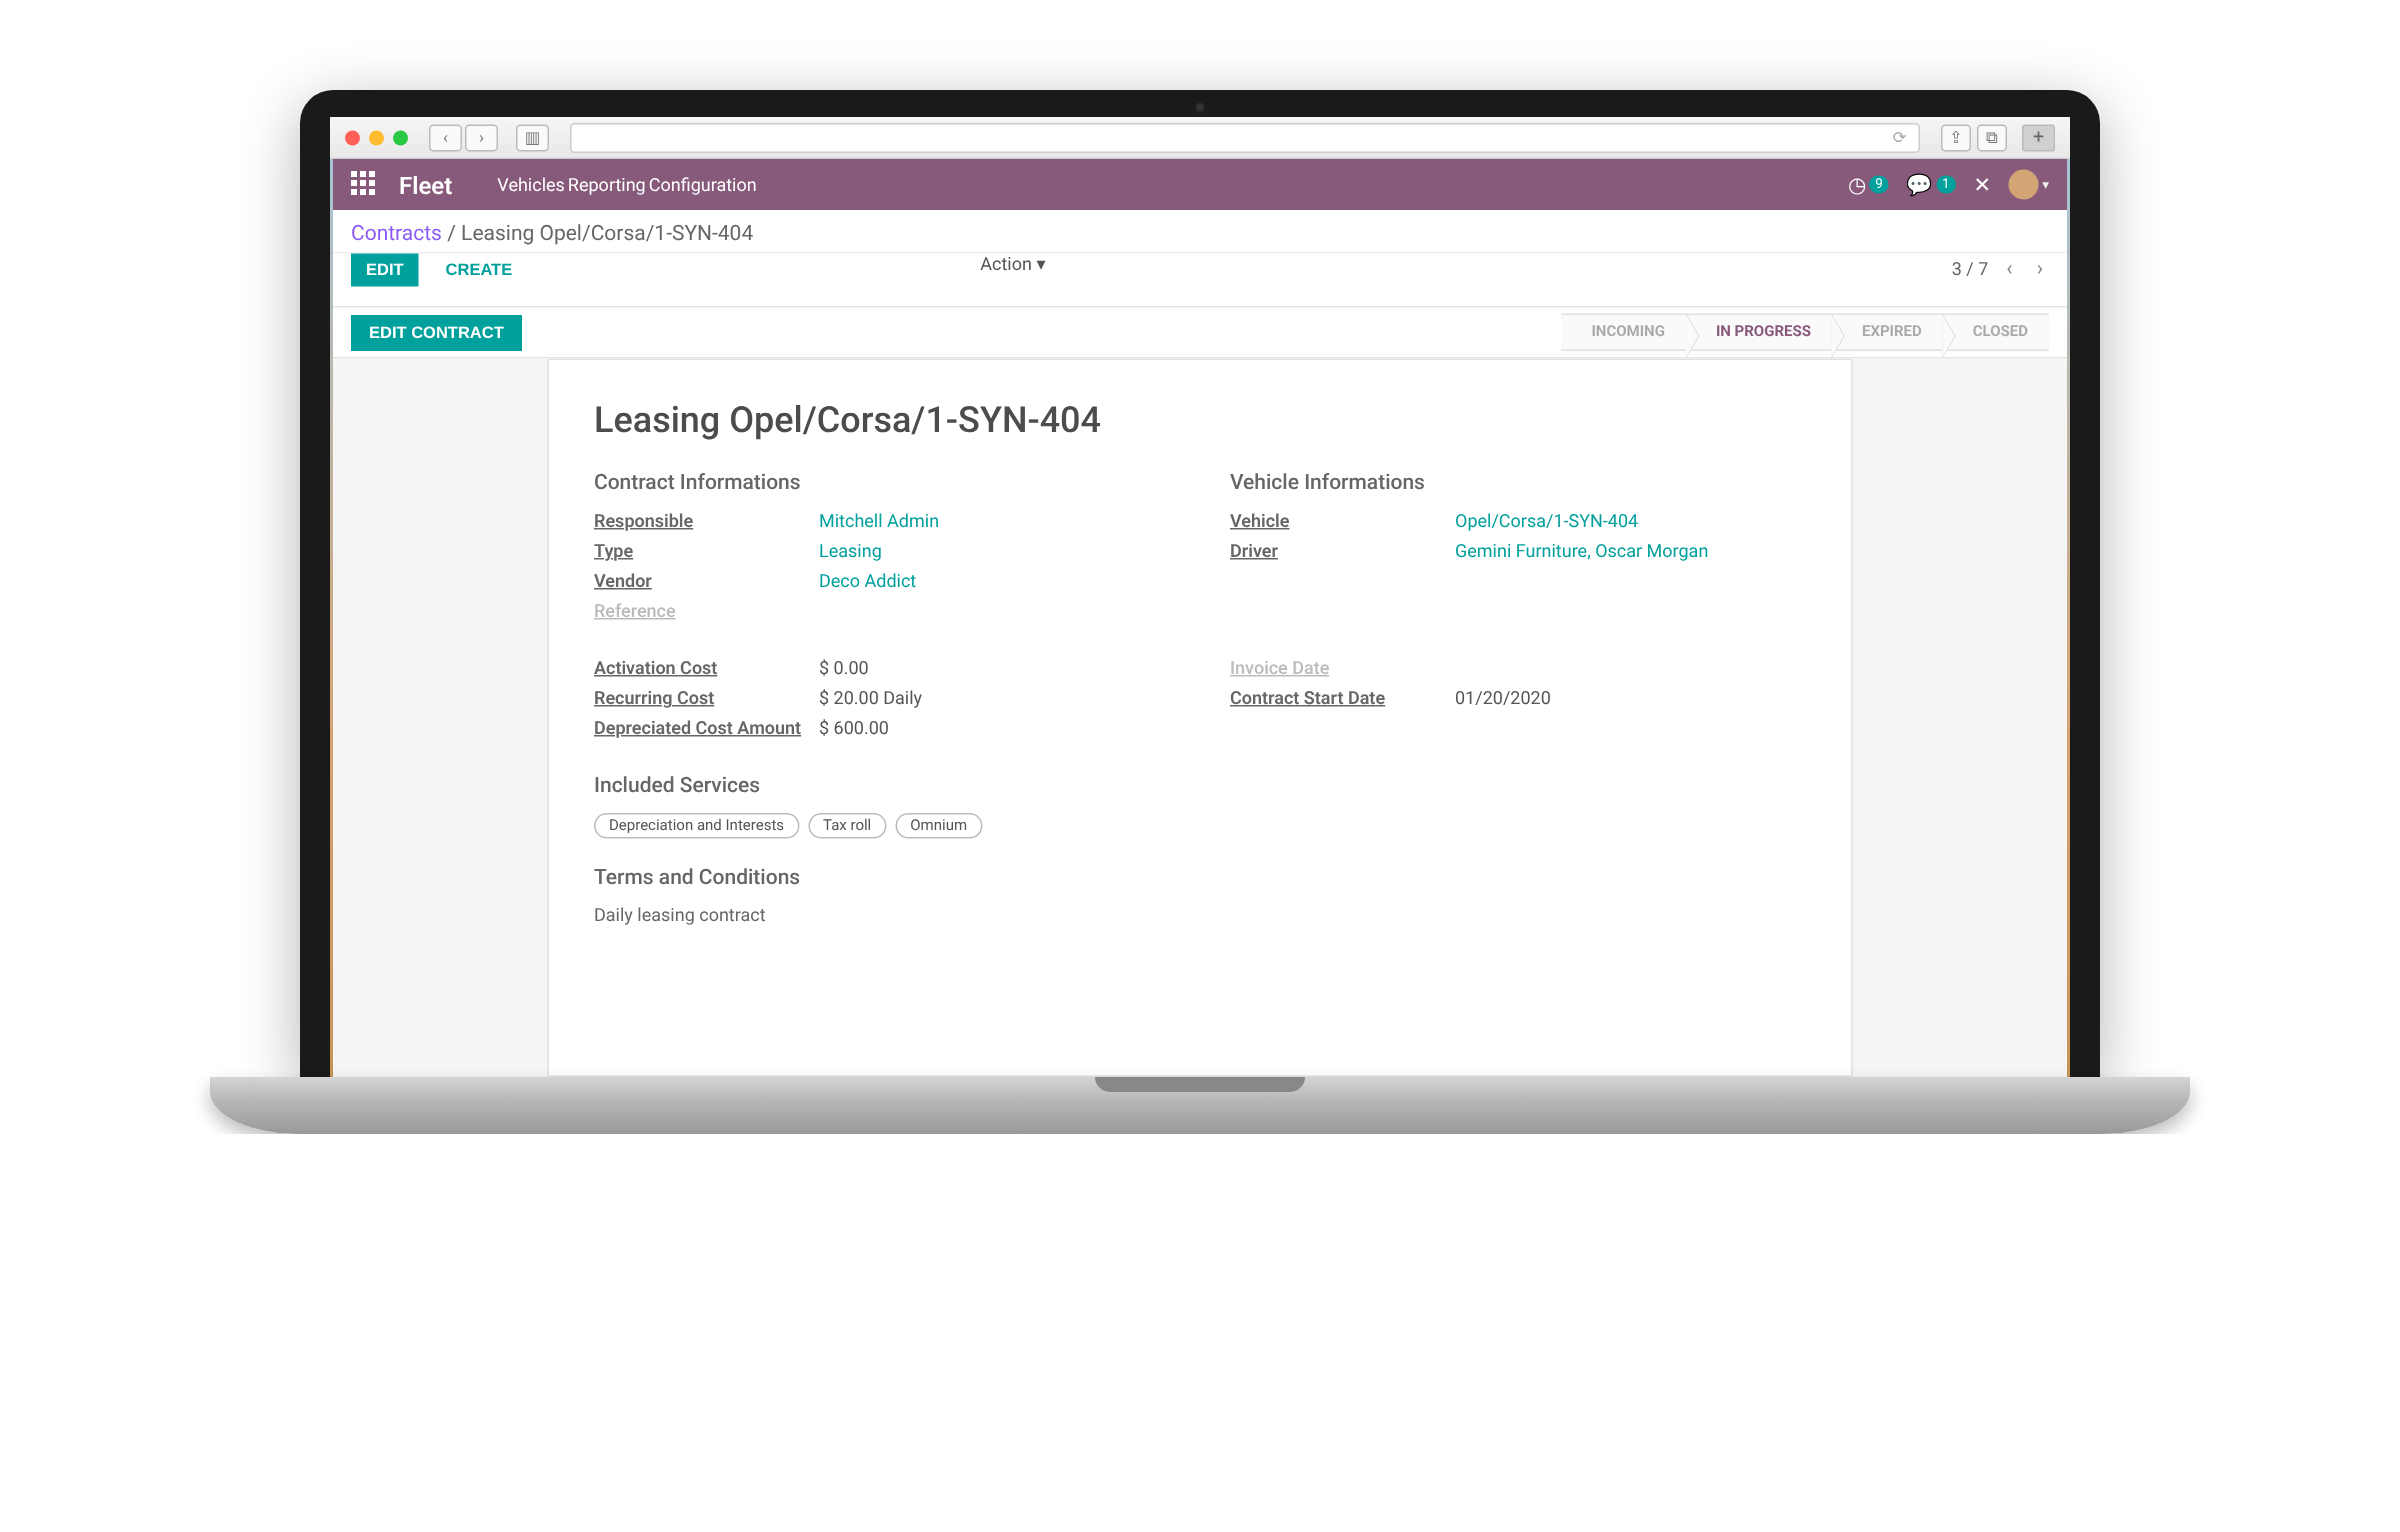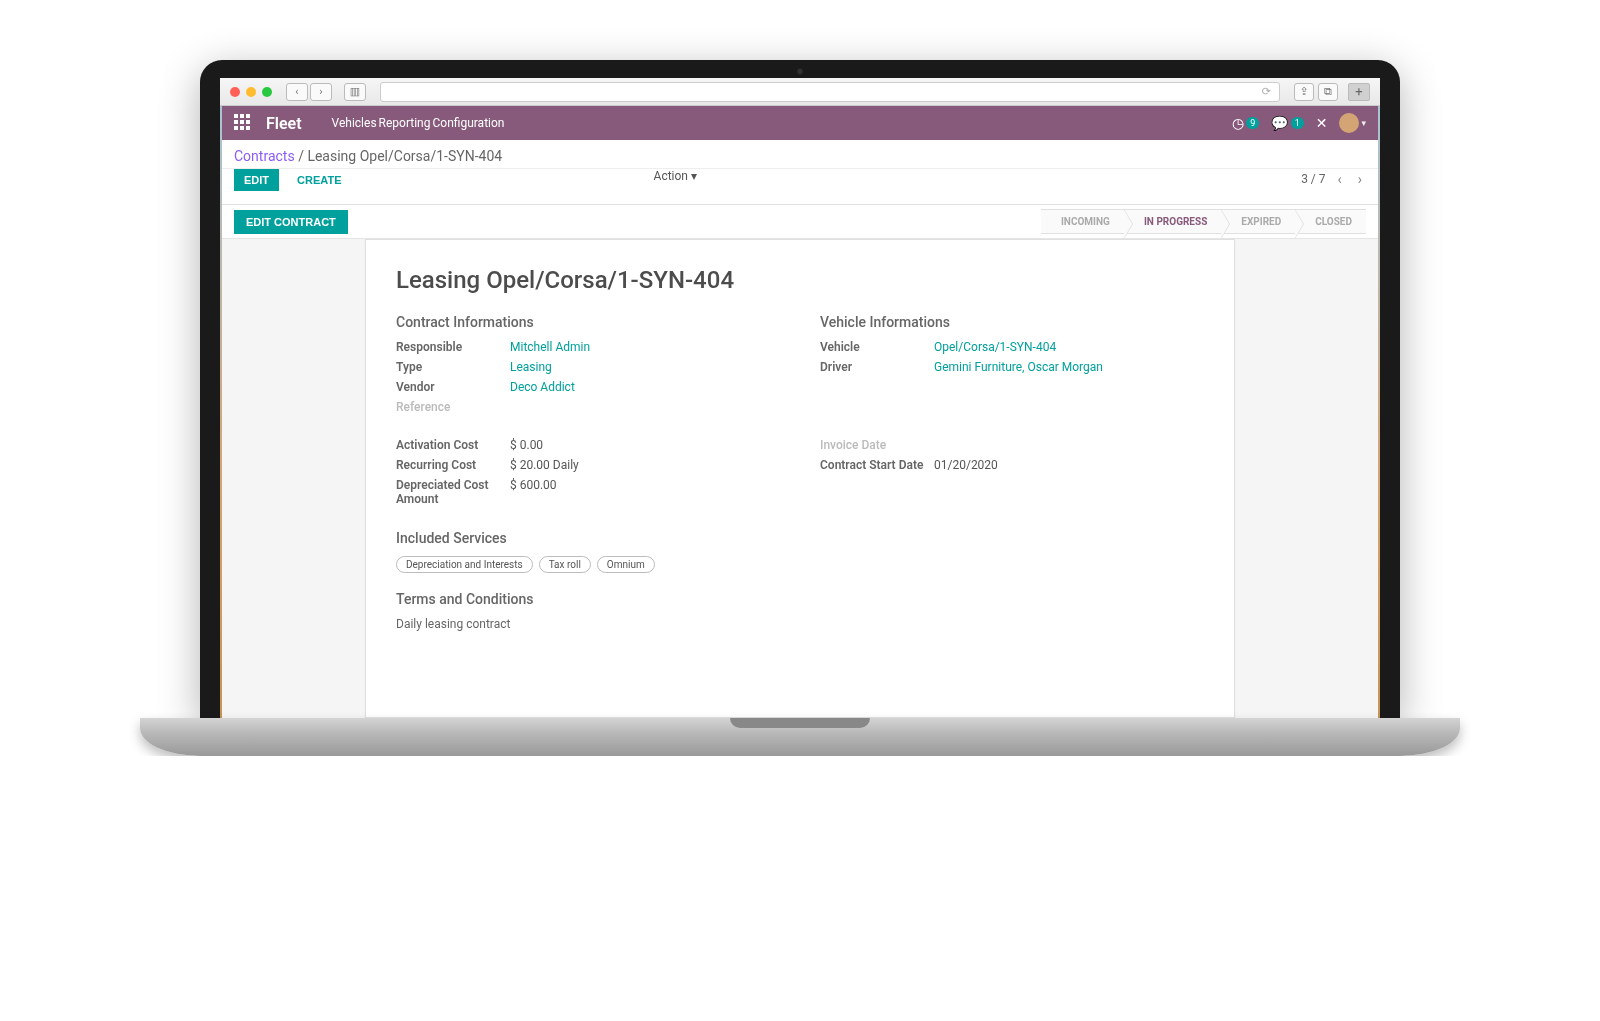--- a/index.html
+++ b/index.html
@@ -69,21 +69,21 @@
 .stage:last-child::after, .stage:last-child::before { display: none; }
 
 
 .sheet-wrap { flex: 1; overflow: auto; background: #f5f5f5; padding: 0; display: flex; justify-content: center; }
 .sheet { background: #fff; width: 100%; max-width: 870px; margin: 0 auto; border: 1px solid #e0e0e0; box-shadow: 0 1px 2px rgba(0,0,0,0.05); padding: 26px 30px 30px; }
 .sheet h1 { font-size: 24px; font-weight: 500; color: #4c4c4c; margin-bottom: 20px; }
 .two-col { display: flex; gap: 40px; }
 .col { flex: 1; }
 .section-title { font-size: 14px; color: #666; margin-bottom: 10px; font-weight: 500; }
 .field-row { display: flex; font-size: 12px; margin-bottom: 6px; }
-.field-label { width: 114px; color: #666; font-weight: 600; }
+.field-label { width: 150px; color: #666; font-weight: 600; text-decoration: underline; }
 .field-label.muted { color: #bbb; font-weight: 500; }
 .field-value { color: #555; }
 .field-value.link { color: #00a09d; cursor: pointer; }
 .spacer { height: 18px; }
 .tags { display: flex; gap: 6px; margin-top: 6px; }
 .tag { border: 1px solid #bbb; border-radius: 10px; padding: 2px 9px; font-size: 10px; color: #555; }
 .terms-text { font-size: 12px; color: #666; margin-top: 6px; }
 
 </style>
 </head>

